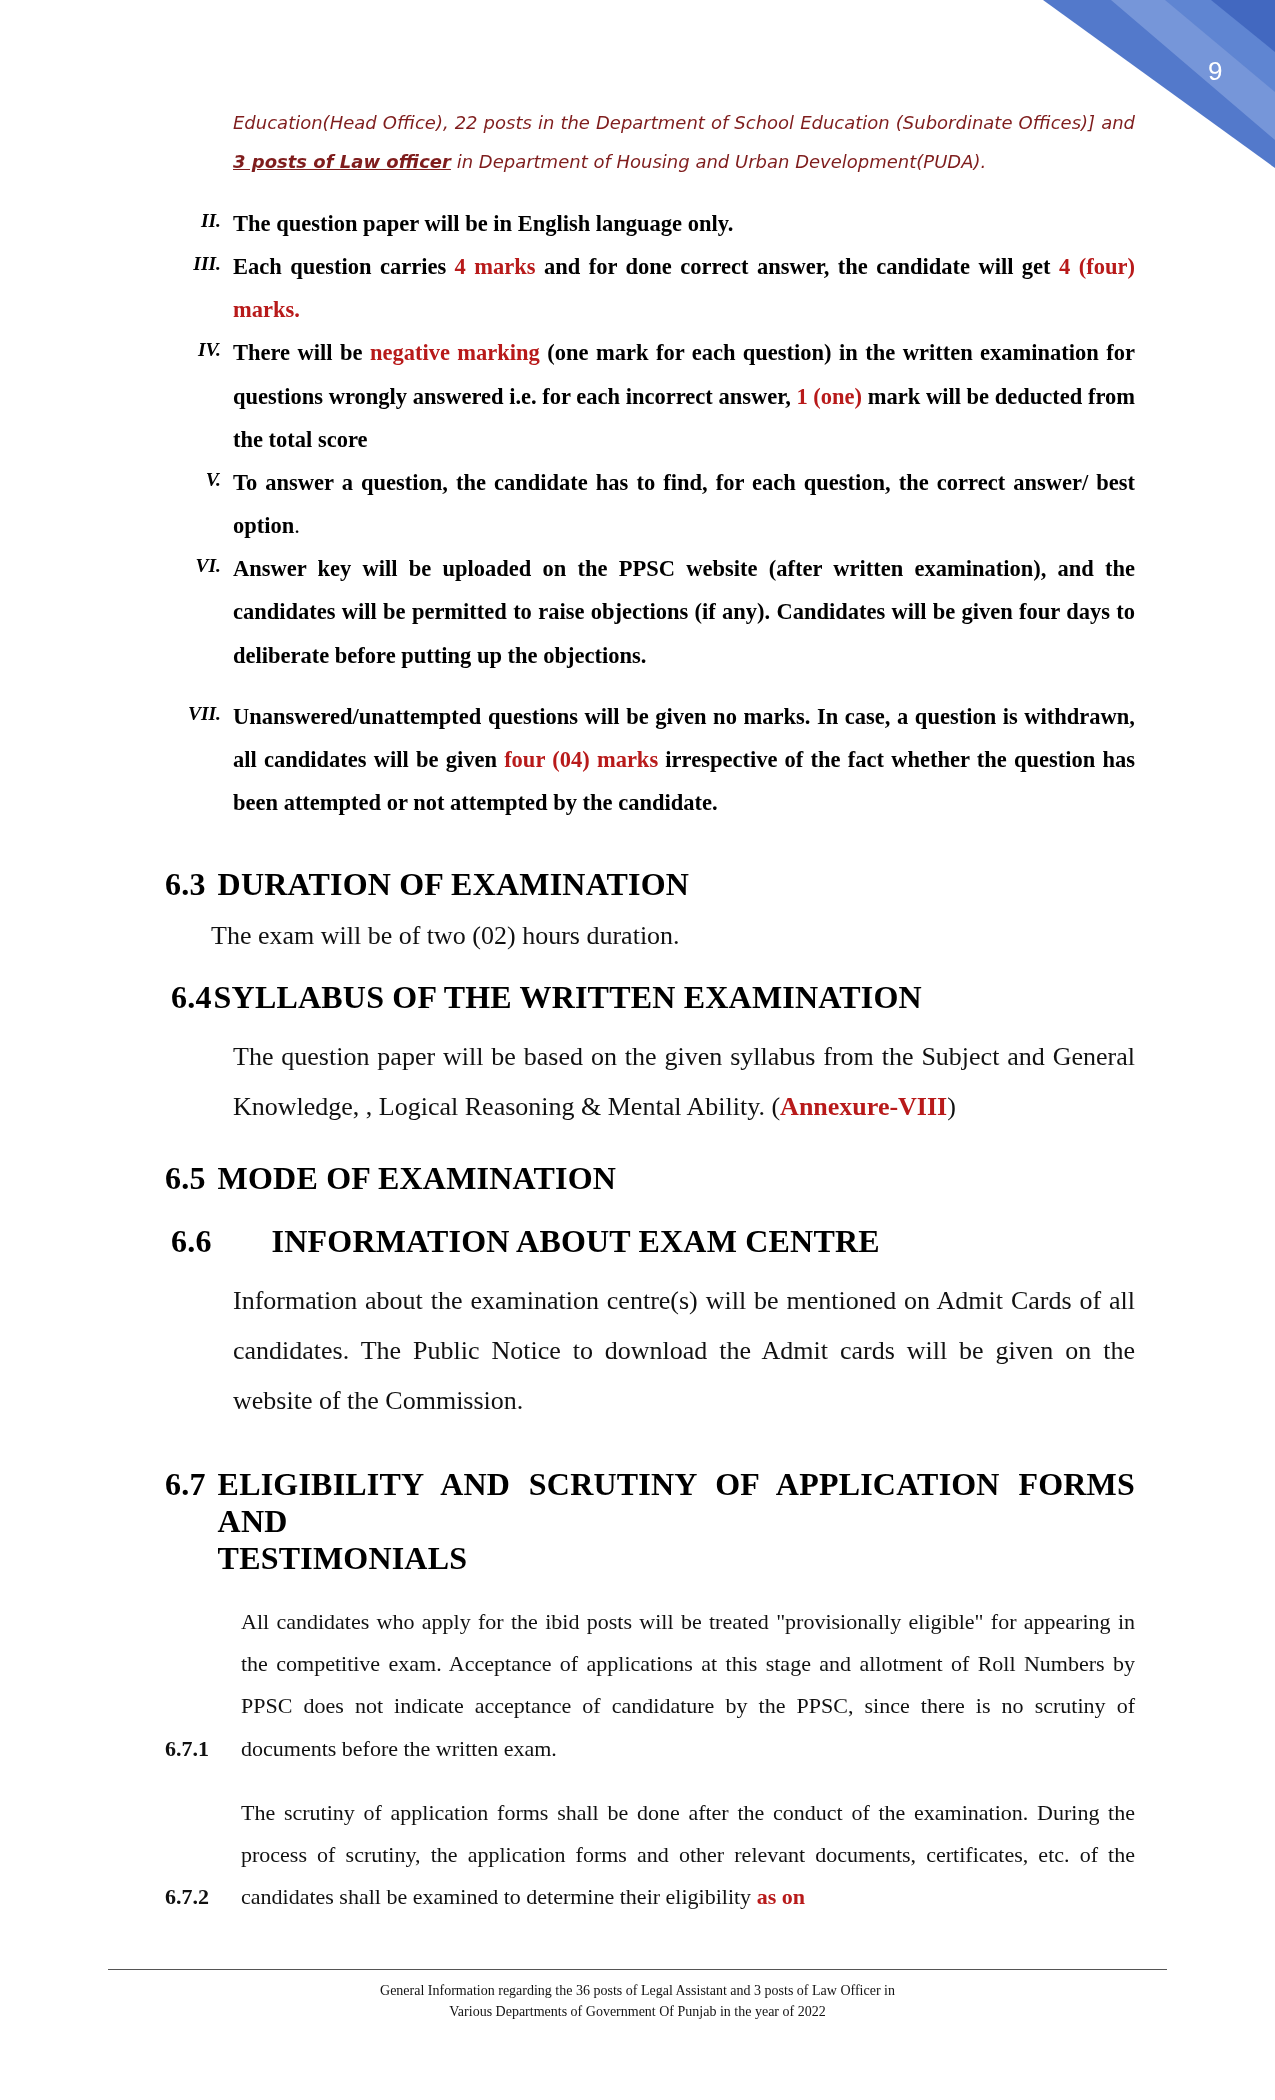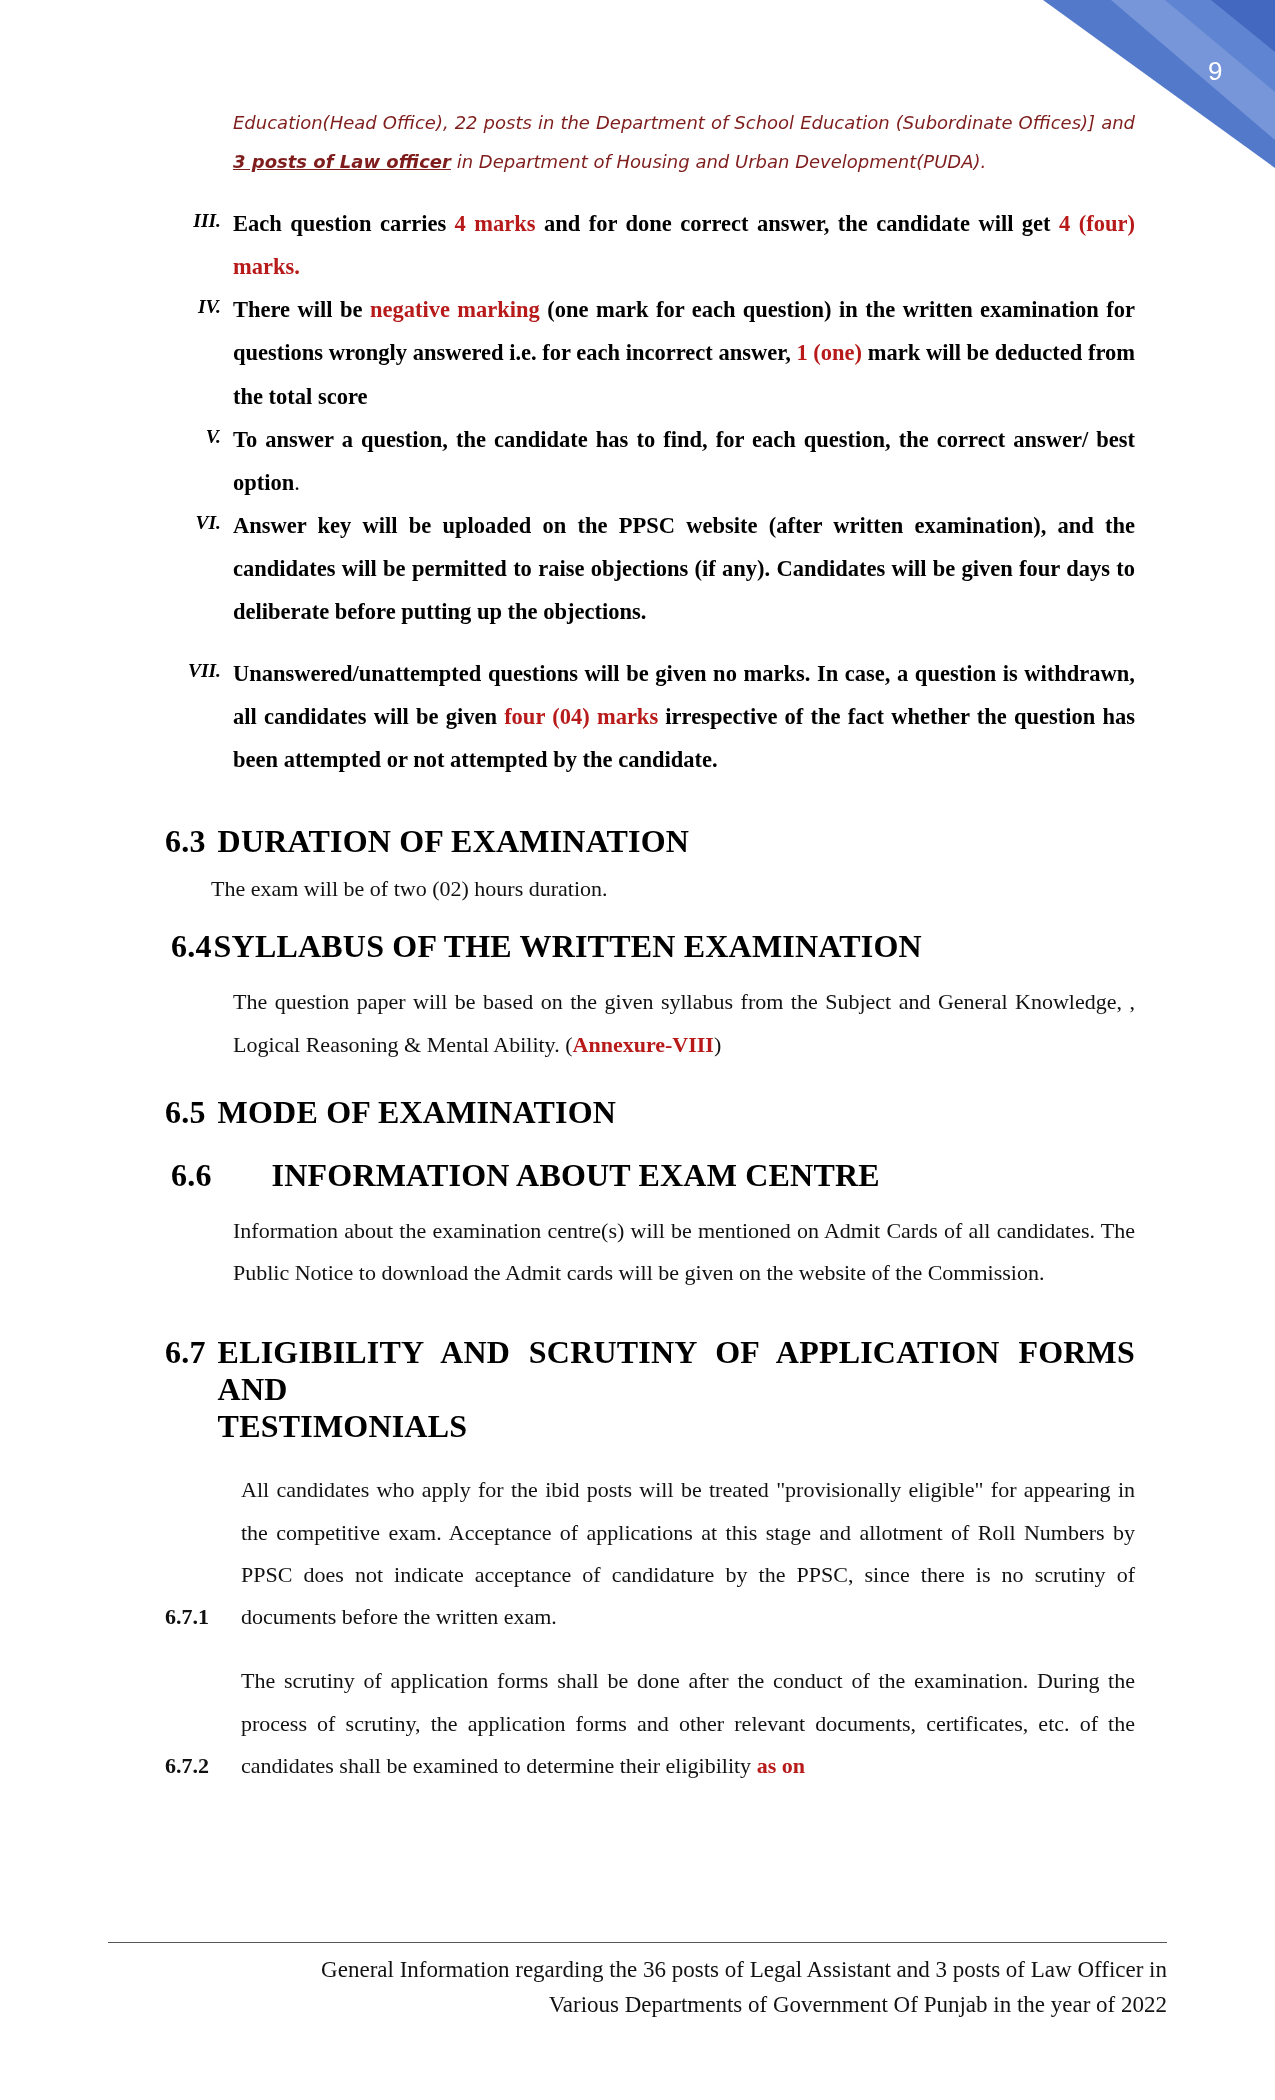--- a/index.html
+++ b/index.html
@@ -122,21 +122,21 @@
     text-align-last: left;
   }
   .sec-head.justified .ttl .line1 {
     display: block;
     text-align: justify;
     text-align-last: justify;
   }
 
   .body-para {
     font-family: "Liberation Serif", serif;
-    font-size: 22px;
+    font-size: 26px;
     line-height: 1.92;
     text-align: justify;
     color: #111;
     margin-left: 58px;
   }
   .body-para.left { text-align: left; }
 
   
   .sub-item {
     display: flex;
@@ -163,23 +163,23 @@
     left: 108px;
     right: 108px;
     bottom: 78px;
   }
   .footer-rule {
     border-top: 1px solid #555;
     margin-bottom: 10px;
   }
   .footer-text {
     font-family: "Liberation Serif", serif;
-    font-size: 23px;
+    font-size: 14px;
     line-height: 1.5;
-    text-align: right;
+    text-align: center;
     color: #111;
   }
 </style>
 </head>
 <body>
 
 <div class="page">
 
   <svg class="corner-deco" viewBox="0 0 260 220" xmlns="http://www.w3.org/2000/svg">
     <path d="M 28 0 L 260 0 L 260 168 Z" fill="#4a72c8" opacity="0.95"></path>
@@ -190,20 +190,23 @@
   <div class="page-number">9</div>
 
   <div class="content">
 
     <p class="indent-para" style="margin-top:104px;">
       <span>Education(Head Office), 22 posts in  the Department of School Education (Subordinate Offices)]  and  </span><span class="strong-ul">3 posts of Law officer</span><span>  in  Department  of  Housing  and  Urban Development(PUDA).</span>
     </p>
 
     <ul class="roman-list" style="margin-top:20px;">
 
+      <li class="li-left">
+        <span class="marker">II.</span><span>The question paper will be in English language only.</span>
+      </li>
 
       <li class="li-just">
         <span class="marker">III.</span><span>Each question carries </span><span class="red">4 marks</span><span> and for done correct answer, the candidate will get </span><span class="red">4 (four) marks.</span>
       </li>
 
       <li class="li-just">
         <span class="marker">IV.</span><span>There will be </span><span class="red">negative marking</span><span> (one mark for each question) in the written examination for questions wrongly answered i.e. for each incorrect answer, </span><span class="red">1 (one)</span><span> mark will be deducted from the total score</span>
       </li>
 
       <li class="li-left">

